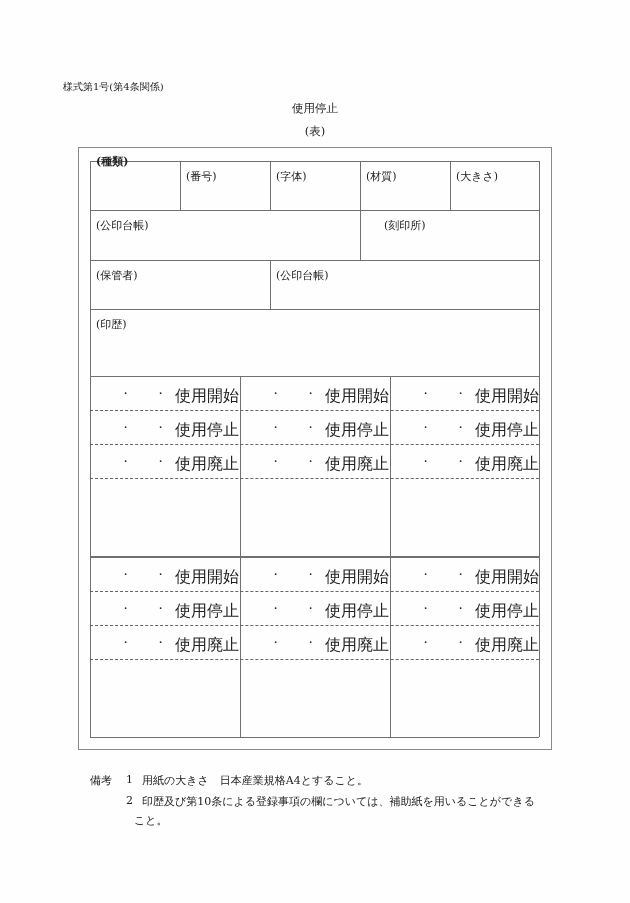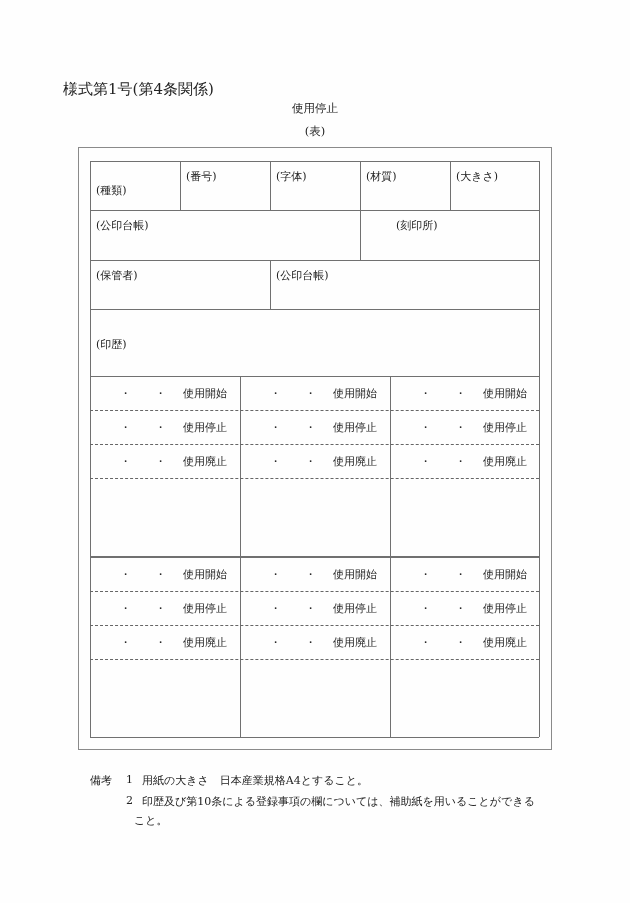--- a/index.html
+++ b/index.html
@@ -1,29 +1,29 @@
 <!DOCTYPE html>
 <html><head>
 <meta charset="utf-8">
 <style>
   html, body { margin:0; padding:0; background:#fefefe; }
   body { width:630px; height:903px; position:relative; overflow:hidden;
          font-family:"DejaVu Serif","Liberation Serif",serif; color:#222; font-size:11px; }
   .abs { position:absolute; white-space:nowrap; }
-  .form-id { left:63px; top:80px; font-size:15px; }
+  .form-id { left:63px; top:80px; font-size:10px; }
   .title { left:0; width:630px; top:101px; text-align:center; font-size:11.5px; }
   .subtitle { left:0; width:630px; top:124px; text-align:center; font-size:11.5px; }
   .outer { position:absolute; left:78px; top:147px; width:474px; height:603px; border:1px solid #8a8a8a; box-sizing:border-box; }
   .hline { position:absolute; height:0; border-top:1px solid #707070; }
   .vline { position:absolute; width:0; border-left:1px solid #707070; }
   .dash { position:absolute; height:0; border-top:1px dashed #666; }
   .thick { border-top:2px solid #707070; }
   .lbl { position:absolute; font-size:11px; white-space:nowrap; }
   .dot { position:absolute; font-size:11px; }
-  .status { position:absolute; font-size:11px; text-align:center; width:60px; white-space:nowrap; }
+  .status { position:absolute; font-size:16px; text-align:left; width:60px; white-space:nowrap; }
   .notes { position:absolute; font-size:11px; white-space:nowrap; }
 </style>
 </head>
 <body>
 
 <div class="abs form-id">様式第1号(第4条関係)</div>
 <div class="abs title">使用停止</div>
 <div class="abs subtitle">(表)</div>
 
 <div class="outer"></div>
@@ -32,38 +32,38 @@
 
   <div class="hline" style="left:90px;top:161px;width:449px;"></div>
   <div class="hline" style="left:90px;top:737px;width:449px;"></div>
   <div class="vline" style="left:90px;top:161px;height:576px;"></div>
   <div class="vline" style="left:539px;top:161px;height:576px;"></div>
 
   <div class="vline" style="left:180px;top:161px;height:49px;"></div>
   <div class="vline" style="left:270px;top:161px;height:49px;"></div>
   <div class="vline" style="left:360px;top:161px;height:49px;"></div>
   <div class="vline" style="left:450px;top:161px;height:49px;"></div>
-  <div class="lbl" style="left:96px;top:183px;">(種類)</div>
+  <div class="lbl" style="left:96px;top:154px;font-weight:bold;">(種類)</div>
   <div class="lbl" style="left:186px;top:169px;">(番号)</div>
   <div class="lbl" style="left:276px;top:169px;">(字体)</div>
   <div class="lbl" style="left:366px;top:169px;">(材質)</div>
   <div class="lbl" style="left:456px;top:169px;">(大きさ)</div>
   <div class="hline" style="left:90px;top:210px;width:449px;"></div>
 
   <div class="vline" style="left:360px;top:210px;height:50px;"></div>
   <div class="lbl" style="left:96px;top:218px;">(公印台帳)</div>
-  <div class="lbl" style="left:384px;top:218px;margin-left:12px;">(刻印所)</div>
+  <div class="lbl" style="left:384px;top:218px;">(刻印所)</div>
   <div class="hline" style="left:90px;top:260px;width:449px;"></div>
 
   <div class="vline" style="left:270px;top:260px;height:49px;"></div>
   <div class="lbl" style="left:96px;top:268px;">(保管者)</div>
   <div class="lbl" style="left:276px;top:268px;">(公印台帳)</div>
   <div class="hline" style="left:90px;top:309px;width:449px;"></div>
 
-  <div class="lbl" style="left:96px;top:317px;margin-top:20px;">(印歴)</div>
+  <div class="lbl" style="left:96px;top:317px;">(印歴)</div>
   <div class="hline" style="left:90px;top:376px;width:449px;"></div>
 
   <div class="vline" style="left:240px;top:376px;height:181px;"></div>
   <div class="vline" style="left:390px;top:376px;height:181px;"></div>
   <div class="dash" style="left:90px;top:410px;width:449px;"></div>
   <div class="dash" style="left:90px;top:444px;width:449px;"></div>
   <div class="dash" style="left:90px;top:478px;width:449px;"></div>
   <div class="hline thick" style="left:90px;top:556px;width:449px;"></div>
 
   <div class="vline" style="left:240px;top:557px;height:180px;"></div>

